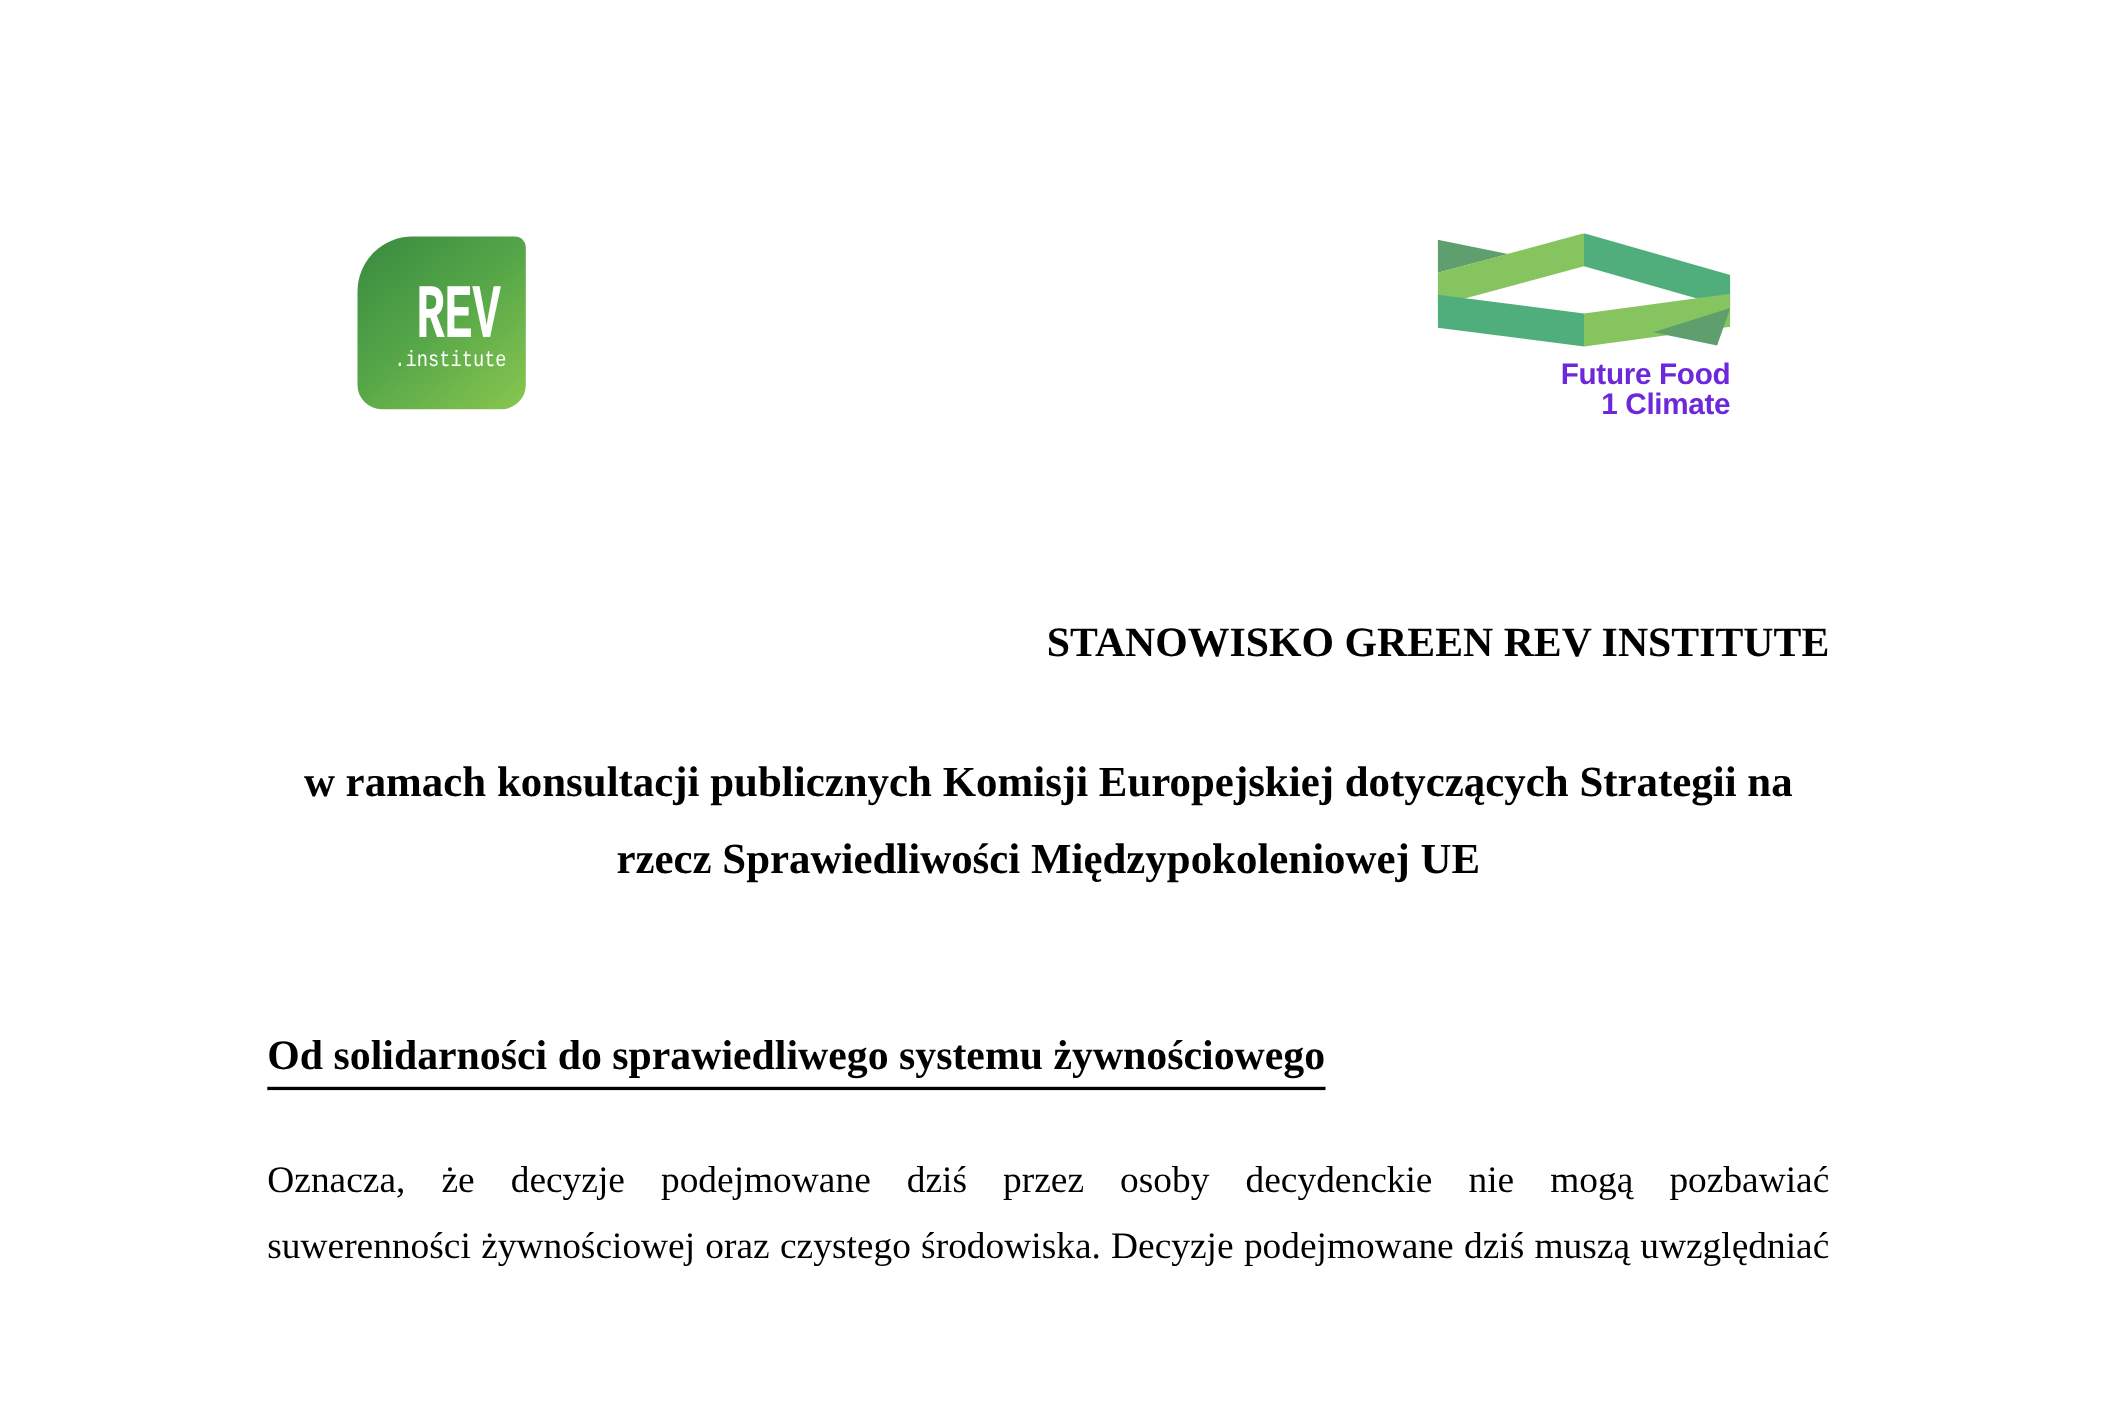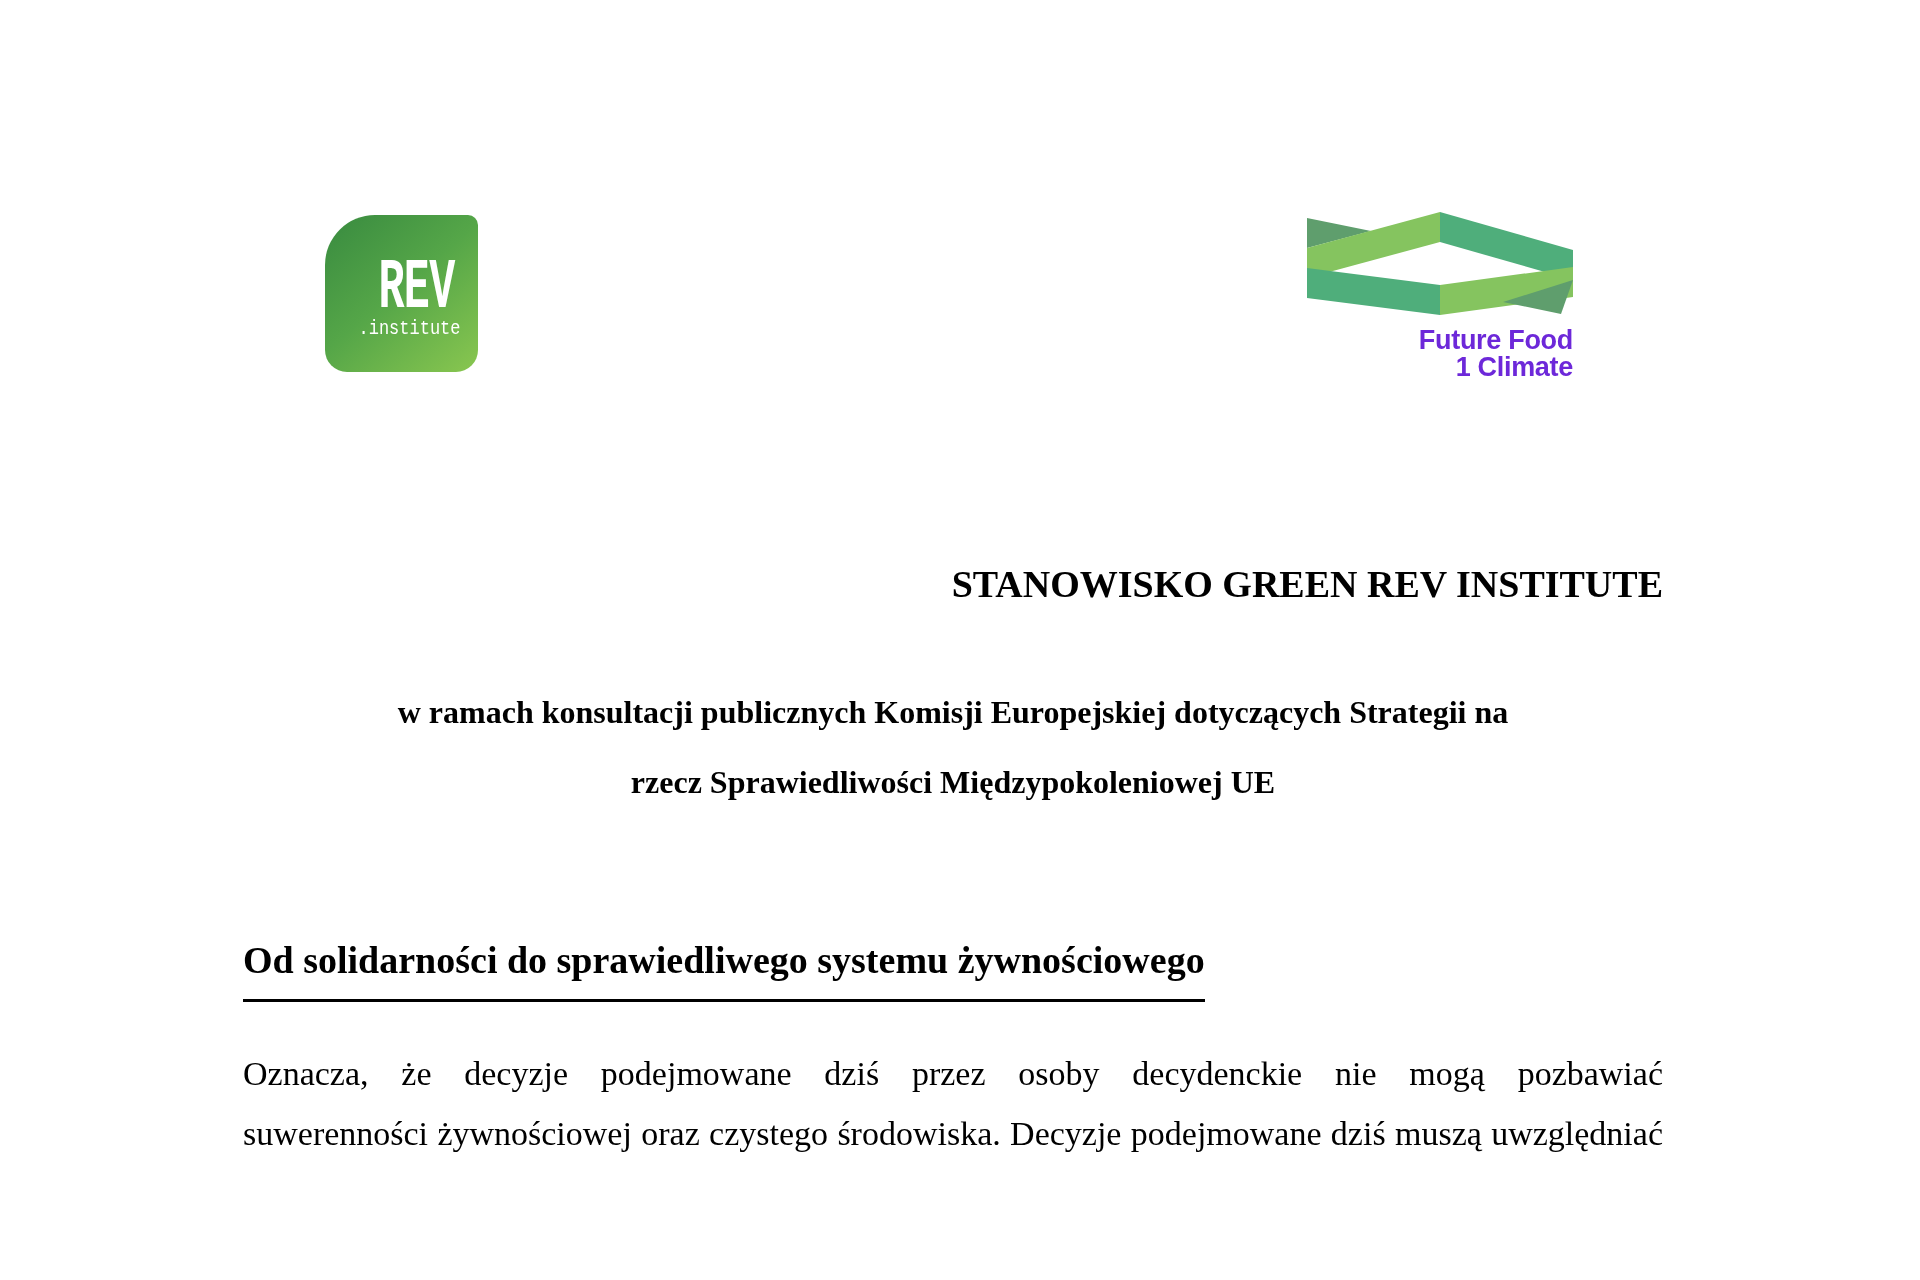--- a/index.html
+++ b/index.html
@@ -34,28 +34,28 @@
     color: #6d28d9;
   }
 
   
   .doc-title {
     position: absolute; left: 243px; top: 561px; width: 1420px;
     text-align: right; font-weight: 700; font-size: 38px; line-height: 46px;
   }
   .doc-subtitle {
     position: absolute; left: 243px; top: 677px; width: 1420px;
-    text-align: center; font-weight: 700; font-size: 32px; line-height: 70px;
+    text-align: center; font-weight: 700; font-size: 39px; line-height: 70px;
   }
   .section-heading {
     position: absolute; left: 243px; top: 937px;
     font-weight: 700; font-size: 38px; line-height: 46px;
   }
   .section-heading .underlined {
-    display: inline-block; border-bottom: 3px solid #000; padding-bottom: 16px;
+    display: inline-block; border-bottom: 3px solid #000; padding-bottom: 5px;
   }
   .body-par {
     position: absolute; left: 243px; top: 1044px; width: 1420px;
     font-size: 34px; line-height: 60px;
   }
   .body-line { width: 100%; white-space: nowrap; }
   .body-line.justified {
     white-space: normal;
     text-align: justify;
     text-align-last: justify;

